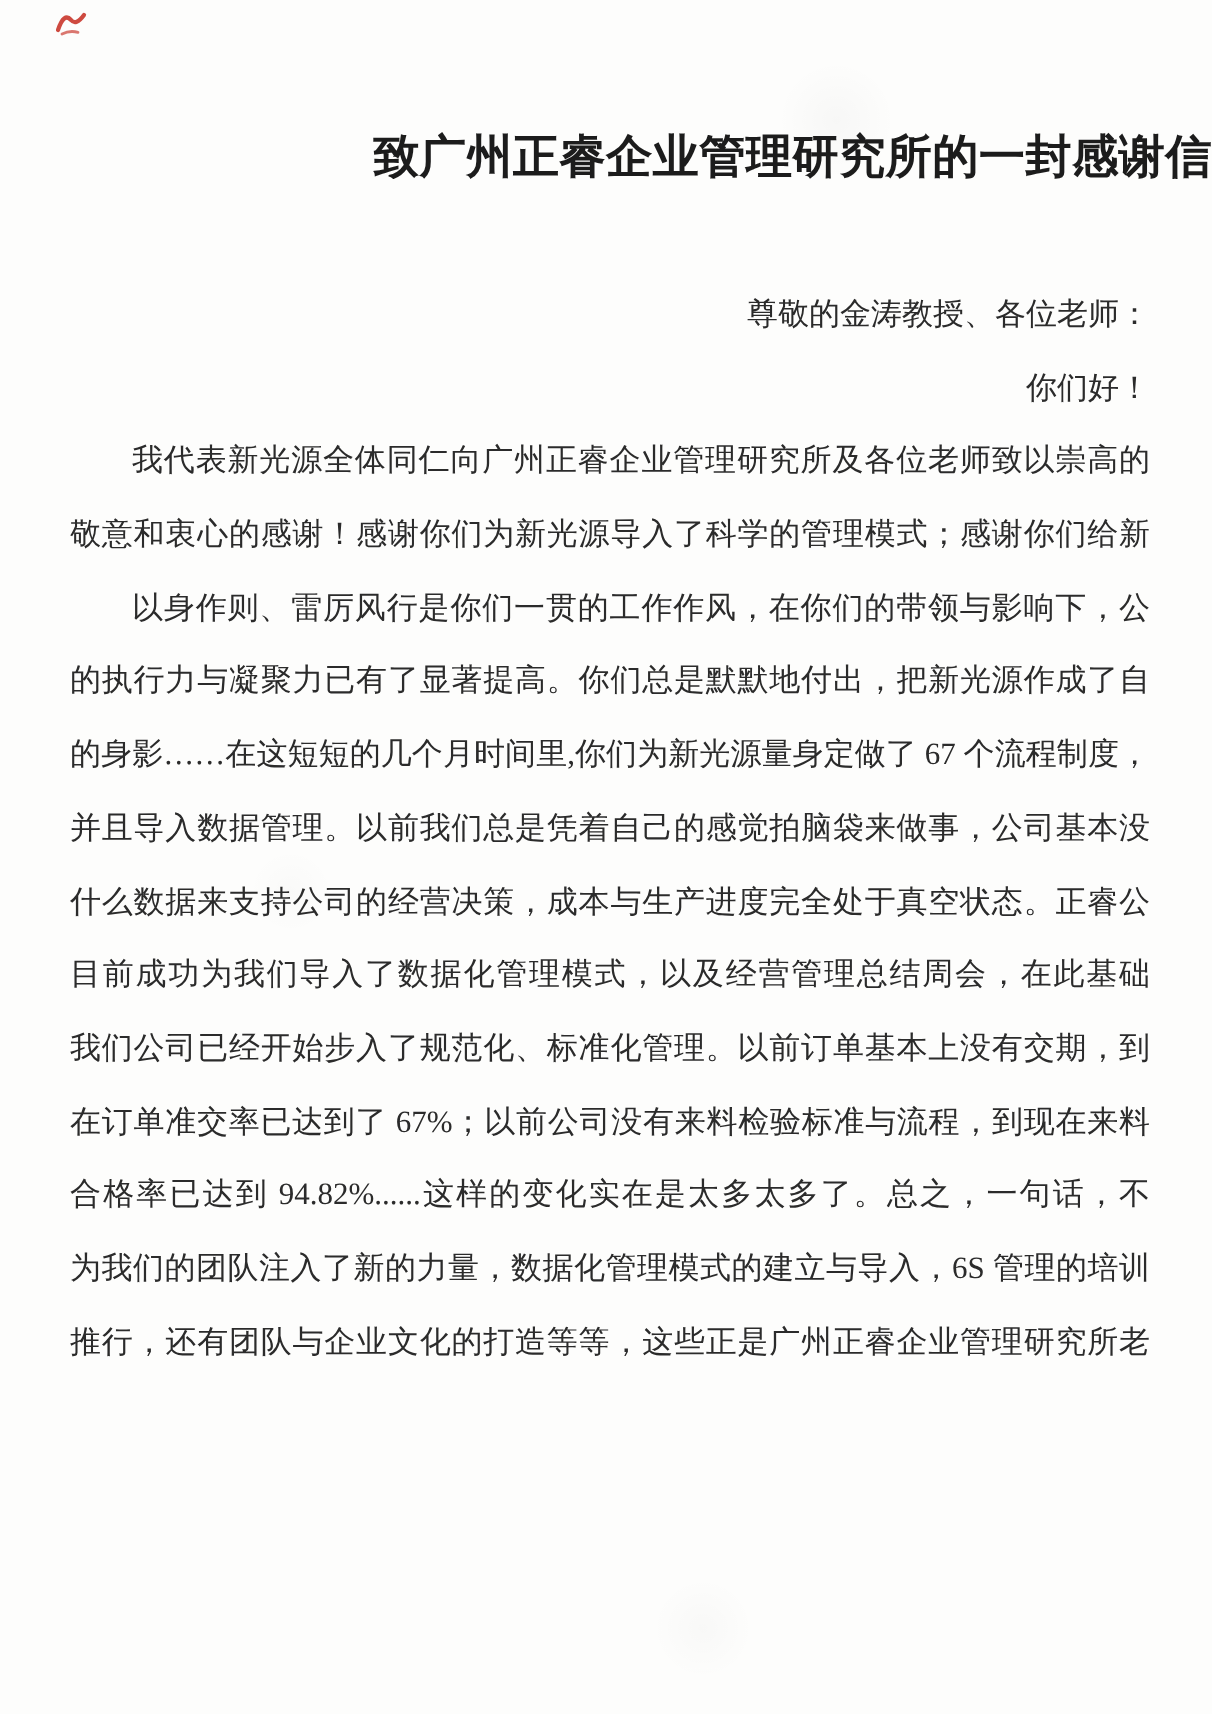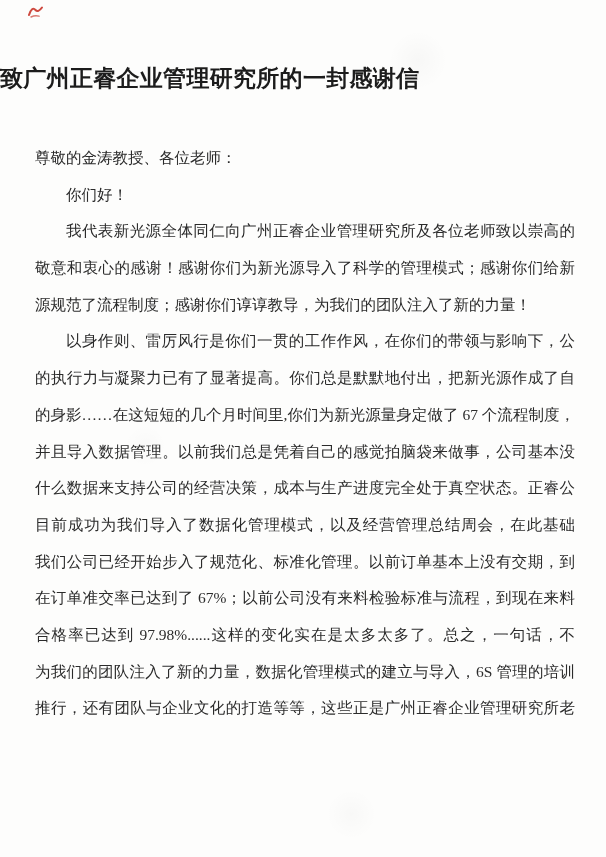--- a/index.html
+++ b/index.html
@@ -25,40 +25,40 @@
     top: 4px;
     width: 17px;
     height: 15px;
     opacity: 0.9;
   }
   .doc-title {
     position: absolute;
     top: 63px;
     left: 0;
     right: 0;
-    text-align: left;
+    text-align: right;
     font-size: 23px;
     font-weight: bold;
     letter-spacing: 0.3px;
     color: #1c1c1c;
     line-height: 32px;
   }
   .doc-body {
     position: absolute;
     top: 140px;
     left: 35px;
     width: 540px;
     color: #2b2b2b;
     font-size: 15.5px;
   }
   .line {
     line-height: 36.7px;
     height: 36.7px;
     white-space: nowrap;
-    text-align: left;
+    text-align: right;
   }
   .line.j {
     white-space: normal;
     overflow: hidden;
     text-align: justify;
     text-align-last: justify;
     text-justify: inter-character;
   }
   .line.ind {
     text-indent: 31px;
@@ -74,27 +74,26 @@
     <path d="M4 13 Q8 11 12 12.2" fill="none" stroke="#c9372c" stroke-width="1.4" stroke-linecap="round" opacity="0.75"></path>
   </svg>
 
   <div class="doc-title">致广州正睿企业管理研究所的一封感谢信</div>
 
   <div class="doc-body">
     <div class="line">尊敬的金涛教授、各位老师：</div>
     <div class="line ind">你们好！</div>
     <div class="line ind j">我代表新光源全体同仁向广州正睿企业管理研究所及各位老师致以崇高的</div>
     <div class="line j">敬意和衷心的感谢！感谢你们为新光源导入了科学的管理模式；感谢你们给新光</div>
-    <div class="line">源规范了流程制度；感谢你们谆谆教导，为我们的团队注入了新的力量！</div>
     <div class="line ind j">以身作则、雷厉风行是你们一贯的工作作风，在你们的带领与影响下，公司</div>
     <div class="line j">的执行力与凝聚力已有了显著提高。你们总是默默地付出，把新光源作成了自己</div>
     <div class="line j">的身影……在这短短的几个月时间里,你们为新光源量身定做了 67 个流程制度，</div>
     <div class="line j">并且导入数据管理。以前我们总是凭着自己的感觉拍脑袋来做事，公司基本没有</div>
     <div class="line j">什么数据来支持公司的经营决策，成本与生产进度完全处于真空状态。正睿公司</div>
     <div class="line j">目前成功为我们导入了数据化管理模式，以及经营管理总结周会，在此基础上，</div>
     <div class="line j">我们公司已经开始步入了规范化、标准化管理。以前订单基本上没有交期，到现</div>
     <div class="line j">在订单准交率已达到了 67%；以前公司没有来料检验标准与流程，到现在来料</div>
-    <div class="line j">合格率已达到 97.98%......这样的变化实在是太多太多了。总之，一句话，不</div>
+    <div class="line j">合格率已达到 94.82%......这样的变化实在是太多太多了。总之，一句话，不</div>
     <div class="line j">为我们的团队注入了新的力量，数据化管理模式的建立与导入，6S 管理的培训与</div>
     <div class="line j">推行，还有团队与企业文化的打造等等，这些正是广州正睿企业管理研究所老师</div>
   </div>
 
 </div>
 
 </body></html>

